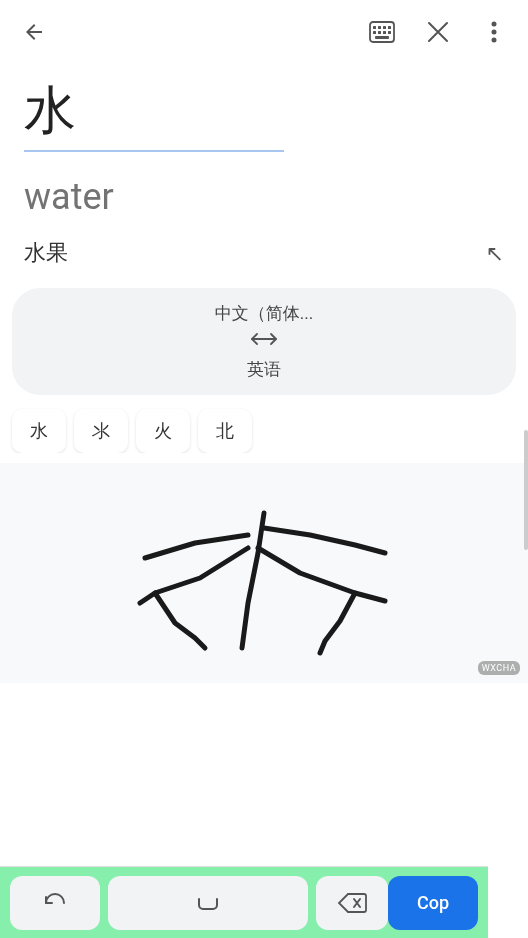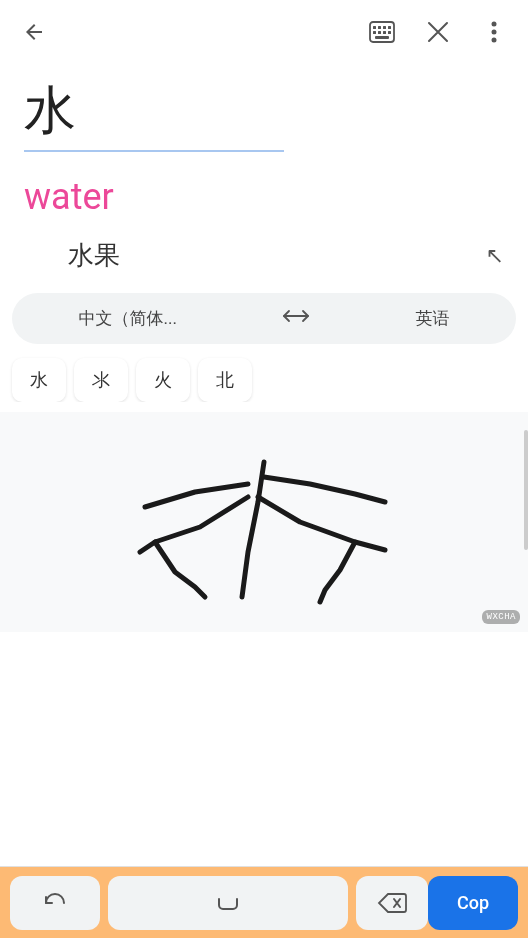--- a/index.html
+++ b/index.html
@@ -54,51 +54,51 @@
       width: 260px;
       height: 2px;
       background: #a8c7f0;
       margin: 4px 0 0 0;
     }
 
     
     .translation {
       padding: 24px 24px 0 24px;
       font-size: 36px;
-      color: #ec4899;
+      color: #737373;
       font-weight: 400;
     }
 
     
     .suggestion-row {
       display: flex;
       align-items: center;
       padding: 20px 24px 0 24px;
       justify-content: space-between;
     }
     .suggestion-text {
-      font-size: 26px;
+      font-size: 22px;
       color: #333;
-      margin-left: 44px;
     }
     .arrow-icon {
       font-size: 22px;
       color: #555;
       cursor: pointer;
     }
 
     
     .lang-bar {
       display: flex;
       align-items: center;
       justify-content: space-around;
       margin: 20px 12px 0 12px;
       background: #f1f3f4;
       border-radius: 28px;
       padding: 10px 8px;
+      flex-direction: column;
     }
     .lang-btn {
       font-size: 17px;
       color: #444;
       cursor: pointer;
       padding: 4px 12px;
       border-radius: 20px;
     }
     .lang-swap {
       font-size: 22px;
@@ -129,35 +129,34 @@
     .handwriting-area {
       background: #f8f9fa;
       margin: 10px 0 0 0;
       width: 528px;
       height: 220px;
       position: relative;
       display: flex;
       align-items: center;
       justify-content: center;
       overflow: hidden;
-      font-family: Liberation Mono, monospace;
     }
     .handwriting-svg {
       width: 100%;
       height: 100%;
     }
 
     
     .bottom-toolbar {
       position: absolute;
       bottom: 0;
       left: 0;
-      width: 528px;
+      width: 488px;
       height: 72px;
-      background: #fdba74;
+      background: #86efac;
       display: flex;
       align-items: center;
       justify-content: space-between;
       padding: 8px 10px;
       border-top: 1px solid #e0e0e0;
     }
     .bottom-btn {
       border-radius: 12px;
       display: flex;
       align-items: center;

